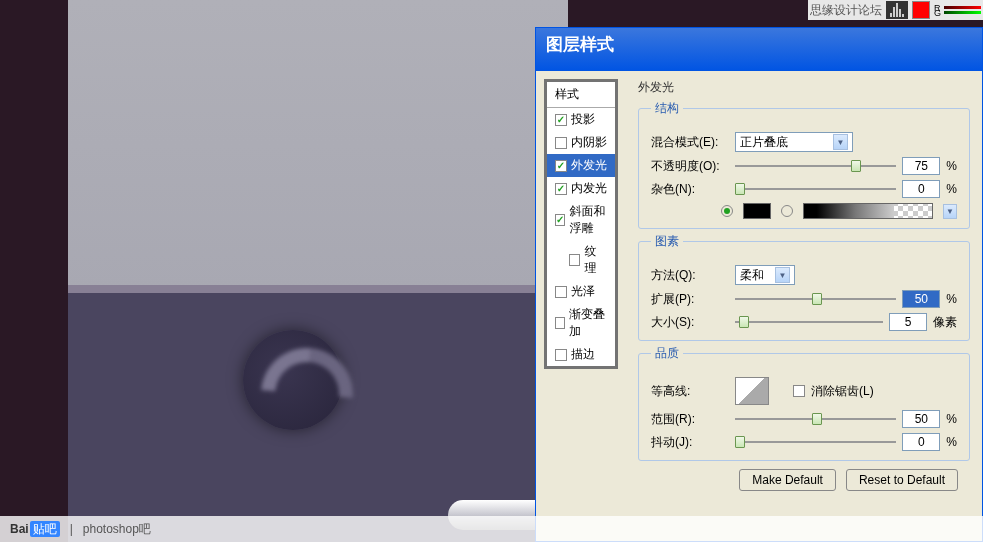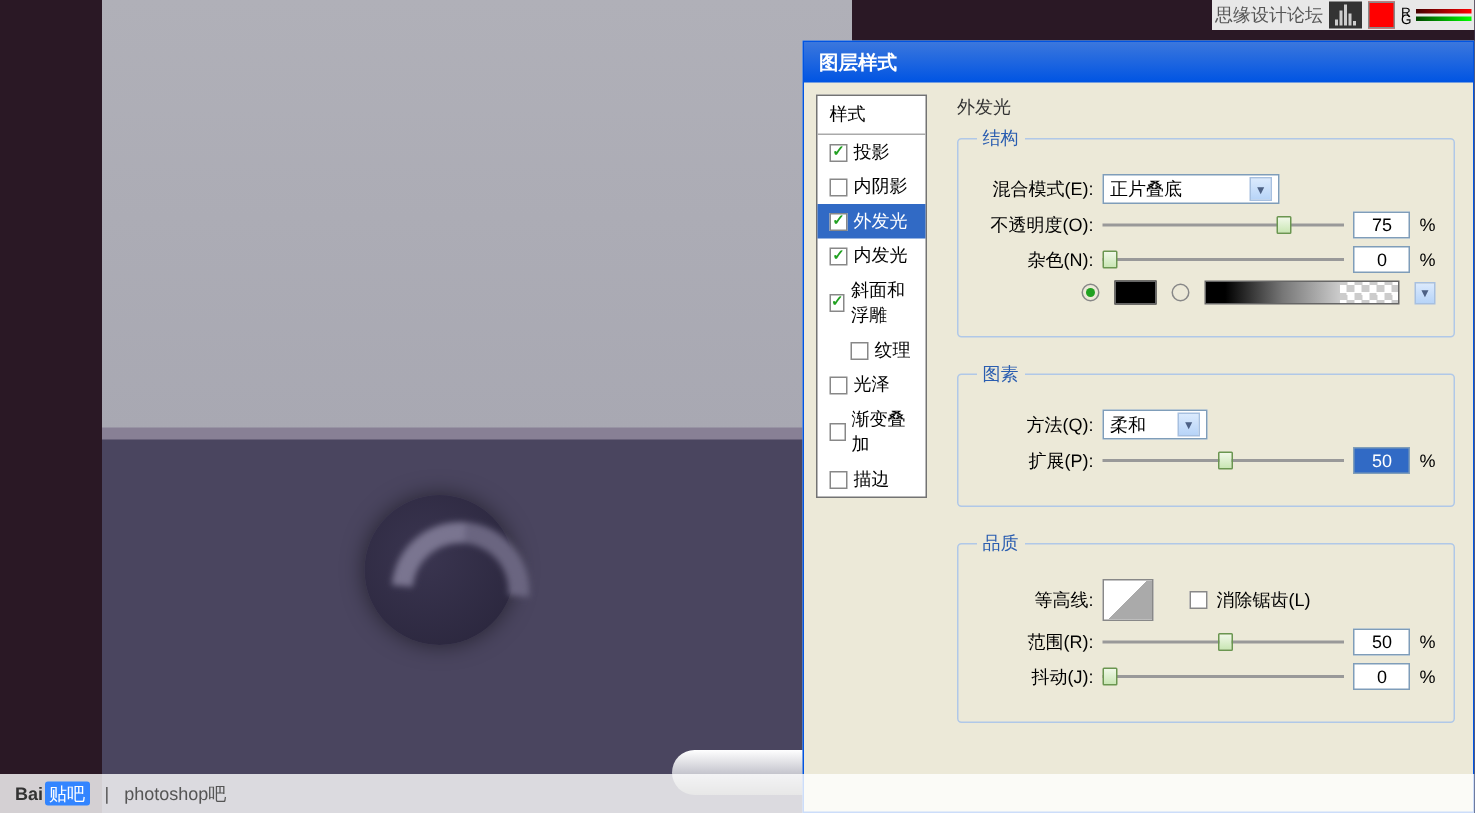--- a/index.html
+++ b/index.html
@@ -13,35 +13,35 @@
 .top-info{position:absolute;right:0;top:0;width:175px;height:20px;display:flex;align-items:center;gap:4px;padding:2px;background:#e8e8e8}
 .top-text{font-family:SimSun;color:#555}
 .swatch{width:18px;height:18px;background:#ff0000;border:1px solid #888}
 .hist{width:22px;height:18px;background:#333;display:flex;align-items:flex-end;justify-content:center;gap:1px;padding:2px}
 .hist span{width:2px;background:#ccc}
 .sliders{flex:1}
 .sl{height:4px;margin:1px 0;position:relative;display:flex;align-items:center;gap:2px}
 .sl i{font-style:normal;font-size:9px;width:8px}
 .sl b{flex:1;height:3px}
 .dialog{position:absolute;left:535px;top:27px;width:448px;height:515px;background:#ece9d8;border:1px solid #0054e3}
-.titlebar{height:27px;background:linear-gradient(#3b77dd,#0054e3);color:#fff;font-size:13px;font-weight:bold;padding:5px 10px}
+.titlebar{height:43px;background:linear-gradient(#3b77dd,#0054e3);color:#fff;font-size:17px;font-weight:bold;padding:5px 10px}
 .dialog-body{display:flex;height:calc(100% - 27px)}
 .sidebar{width:116px;padding:8px}
-.styles-box{border:1px solid #737373;background:#fff}
+.styles-box{border:3px solid #737373;background:#fff}
 .sb-header{padding:4px 8px;border-bottom:1px solid #aaa}
 .sb-item{padding:3px 8px;display:flex;align-items:center;gap:4px;cursor:pointer}
 .sb-item.sel{background:#316ac5;color:#fff}
 .sb-item.ind{padding-left:22px}
 .cb{width:12px;height:12px;border:1px solid #888;background:#fff;display:inline-flex;align-items:center;justify-content:center;font-size:10px;line-height:1}
 .cb.ck::after{content:"✓";color:#21a121;font-weight:bold}
 .main{flex:1;padding:8px 12px}
-.fieldset{border:1px solid #b0c8e8;border-radius:3px;margin-bottom:16px;padding:10px 12px 16px;position:relative}
+.fieldset{border:1px solid #b0c8e8;border-radius:3px;margin-bottom:4px;padding:10px 12px 4px;position:relative}
 .fieldset>legend{color:#2a5db0;padding:0 4px;font-size:12px}
 .row{display:flex;align-items:center;margin:5px 0;gap:6px}
-.lbl{width:78px;text-align:right}
+.lbl{width:78px;text-align:left}
 .select{border:1px solid #7f9db9;height:20px;padding:1px 4px;background:#fff;display:flex;align-items:center;justify-content:space-between;gap:8px}
 .select .arr{width:15px;height:16px;background:linear-gradient(#dbeafd,#b7d4f8);border:1px solid #a7c0e0;display:flex;align-items:center;justify-content:center;font-size:8px;color:#4d6185}
 .slider{flex:1;height:18px;position:relative;display:flex;align-items:center}
 .slider .track{height:2px;background:#999;flex:1;position:relative}
 .slider .thumb{position:absolute;top:-5px;width:10px;height:12px;background:linear-gradient(#f0f8e8,#c9e6b4);border:1px solid #6a9650;border-radius:1px}
 .num{width:38px;height:18px;border:1px solid #7f9db9;background:#fff;text-align:center;padding:1px 3px}
 .num.sel{background:#316ac5;color:#fff}
 .radio{width:12px;height:12px;border:1px solid #888;border-radius:50%;display:inline-flex;align-items:center;justify-content:center}
 .radio.ck::after{content:"";width:6px;height:6px;border-radius:50%;background:#21a121}
 .colorSw{width:28px;height:16px;border:1px solid #666;background:#000}
@@ -169,34 +169,44 @@
           <span class="radio"></span>
           <span class="grad"></span>
           <span class="arr" style="width:14px;height:15px;background:linear-gradient(#dbeafd,#b7d4f8);border:1px solid #a7c0e0;display:inline-flex;align-items:center;justify-content:center;font-size:8px;color:#4d6185">▼</span>
         </div>
       </fieldset>
 
       <fieldset class="fieldset">
         <legend>图素</legend>
         <div class="row">
           <span class="lbl">方法(Q):</span>
-          <div class="select" style="width:70px">
+          <div class="select" style="width:60px">
               <span>柔和</span>
               <span class="arr">▼</span>
             </div>
         </div>
         <div class="row">
           <span class="lbl">扩展(P):</span>
           <div class="slider">
               <div class="track">
                 <div class="thumb" style="left:48%"></div>
               </div>
             </div>
           <div class="num sel">50</div>
           <span>%</span>
+        </div>
+        <div class="row">
+          <span class="lbl">大小(S):</span>
+          <div class="slider">
+              <div class="track">
+                <div class="thumb" style="left:3%"></div>
+              </div>
+            </div>
+          <div class="num">5</div>
+          <span>像素</span>
         </div>
       </fieldset>
 
       <fieldset class="fieldset">
         <legend>品质</legend>
         <div class="row">
           <span class="lbl">等高线:</span>
           <div class="contour"></div>
           <span style="width:12px"></span>
           <span class="cb"></span>
@@ -217,20 +227,24 @@
           <div class="slider">
               <div class="track">
                 <div class="thumb" style="left:0%"></div>
               </div>
             </div>
           <div class="num">0</div>
           <span>%</span>
         </div>
       </fieldset>
 
+      <div class="btns">
+        <div class="btn">Make Default</div>
+        <div class="btn">Reset to Default</div>
+      </div>
     </div>
   </div>
 </div>
 
 <div class="footer">
   <span><b>Bai</b><span style="background:#3385ff;color:#fff;padding:1px 3px;border-radius:2px;margin-left:1px">贴吧</span></span>
   <span>|</span>
   <span>photoshop吧</span>
 </div>
 

